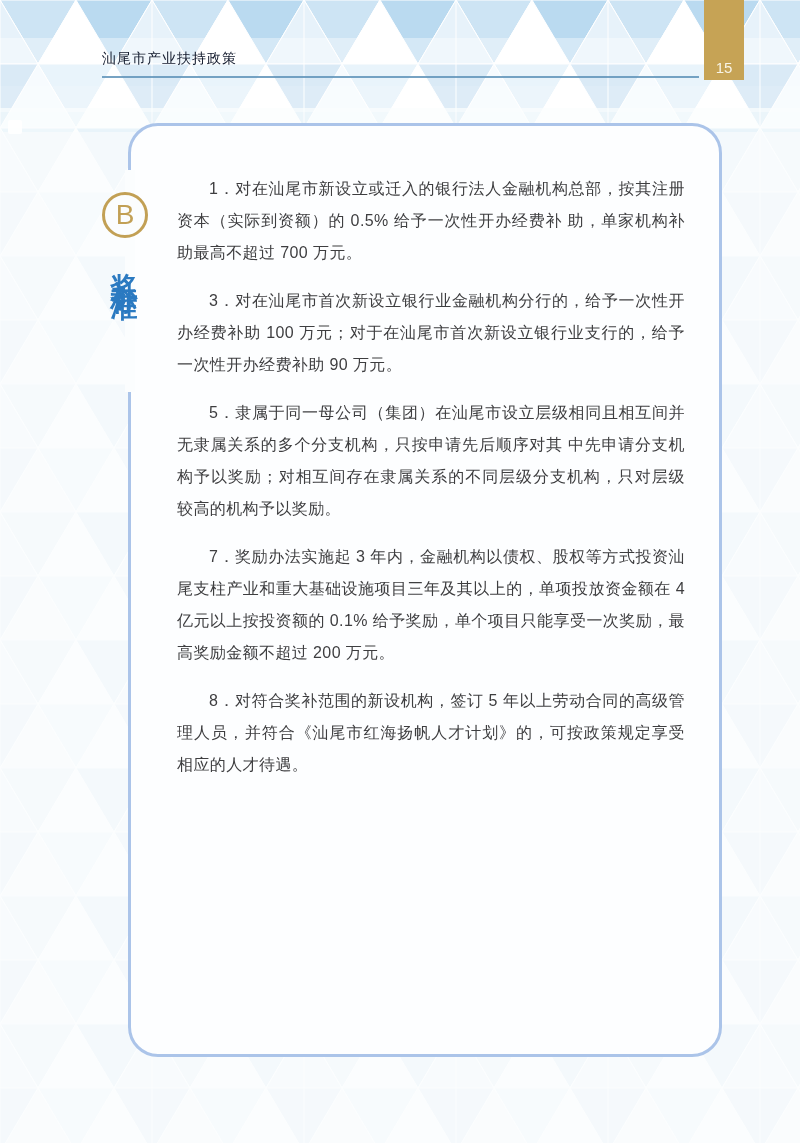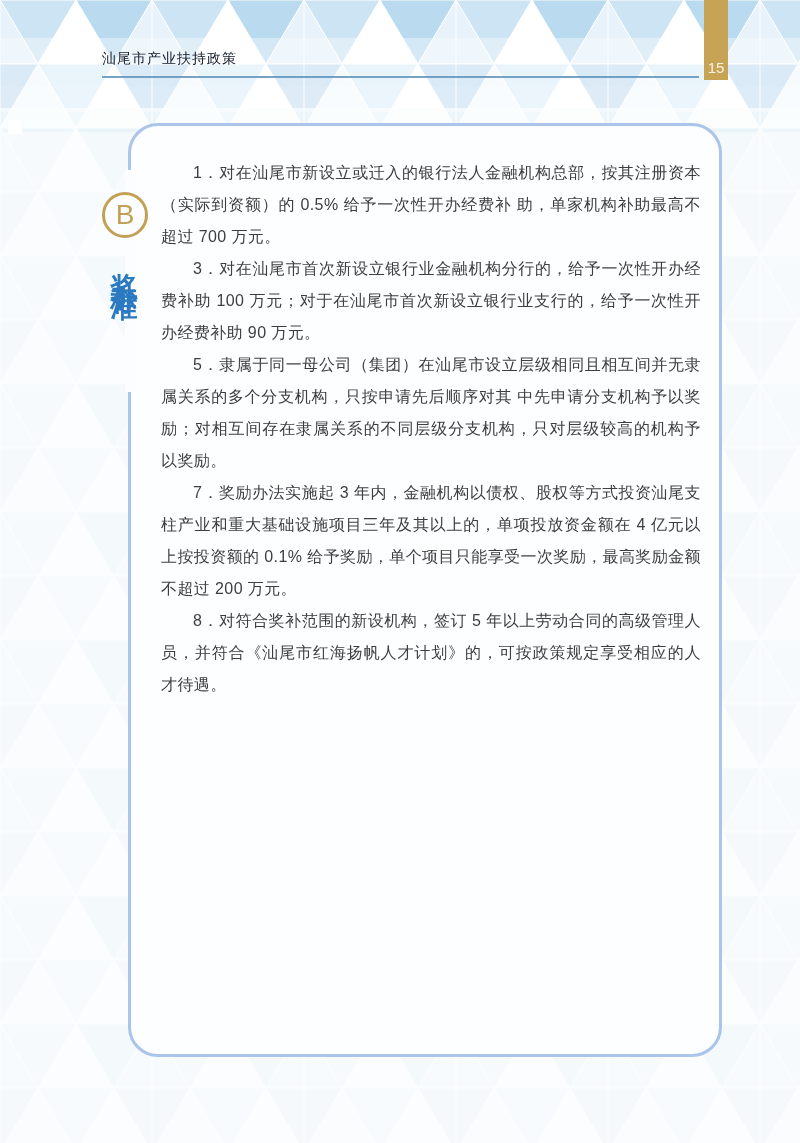--- a/index.html
+++ b/index.html
@@ -27,21 +27,21 @@
     color: #0f172a;
     font-family: Liberation Serif, serif;
   }
   .header-rule {
     position: absolute; left: 102px; top: 76px;
     width: 597px; height: 2px;
     background: #5f93b8; opacity: 0.85;
     z-index: 3;
   }
   .page-tab {
-    position: absolute; left: 704px; top: 0; width: 24px; height: 80px;
+    position: absolute; left: 704px; top: 0; width: 40px; height: 80px;
     background: #c6a355;
     z-index: 4;
     display: flex; align-items: flex-end; justify-content: center;
     padding-bottom: 5px; box-sizing: border-box;
   }
   .page-tab span {
     color: #f8f4e6; font-size: 15px; line-height: 1;
   }
   .decor-square {
     position: absolute; left: 8px; top: 120px; width: 14px; height: 14px;
@@ -59,21 +59,21 @@
   .border-gap-cover {
     position: absolute; left: 125px; top: 170px;
     width: 10px; height: 222px;
     background: #fbfdfe;
     z-index: 3;
   }
   .paragraphs {
     position: absolute; left: 30px; right: 18px; top: 31px;
   }
   .paragraphs p {
-    margin: 0;
+    margin: 16px;
     font-size: 16px; line-height: 32px;
     letter-spacing: 0.4px;
     color: #3e3e40;
     text-align: justify;
     text-justify: inter-character;
     text-indent: 2em;
   }
   
   .badge {
     position: absolute; left: 102px; top: 192px;

